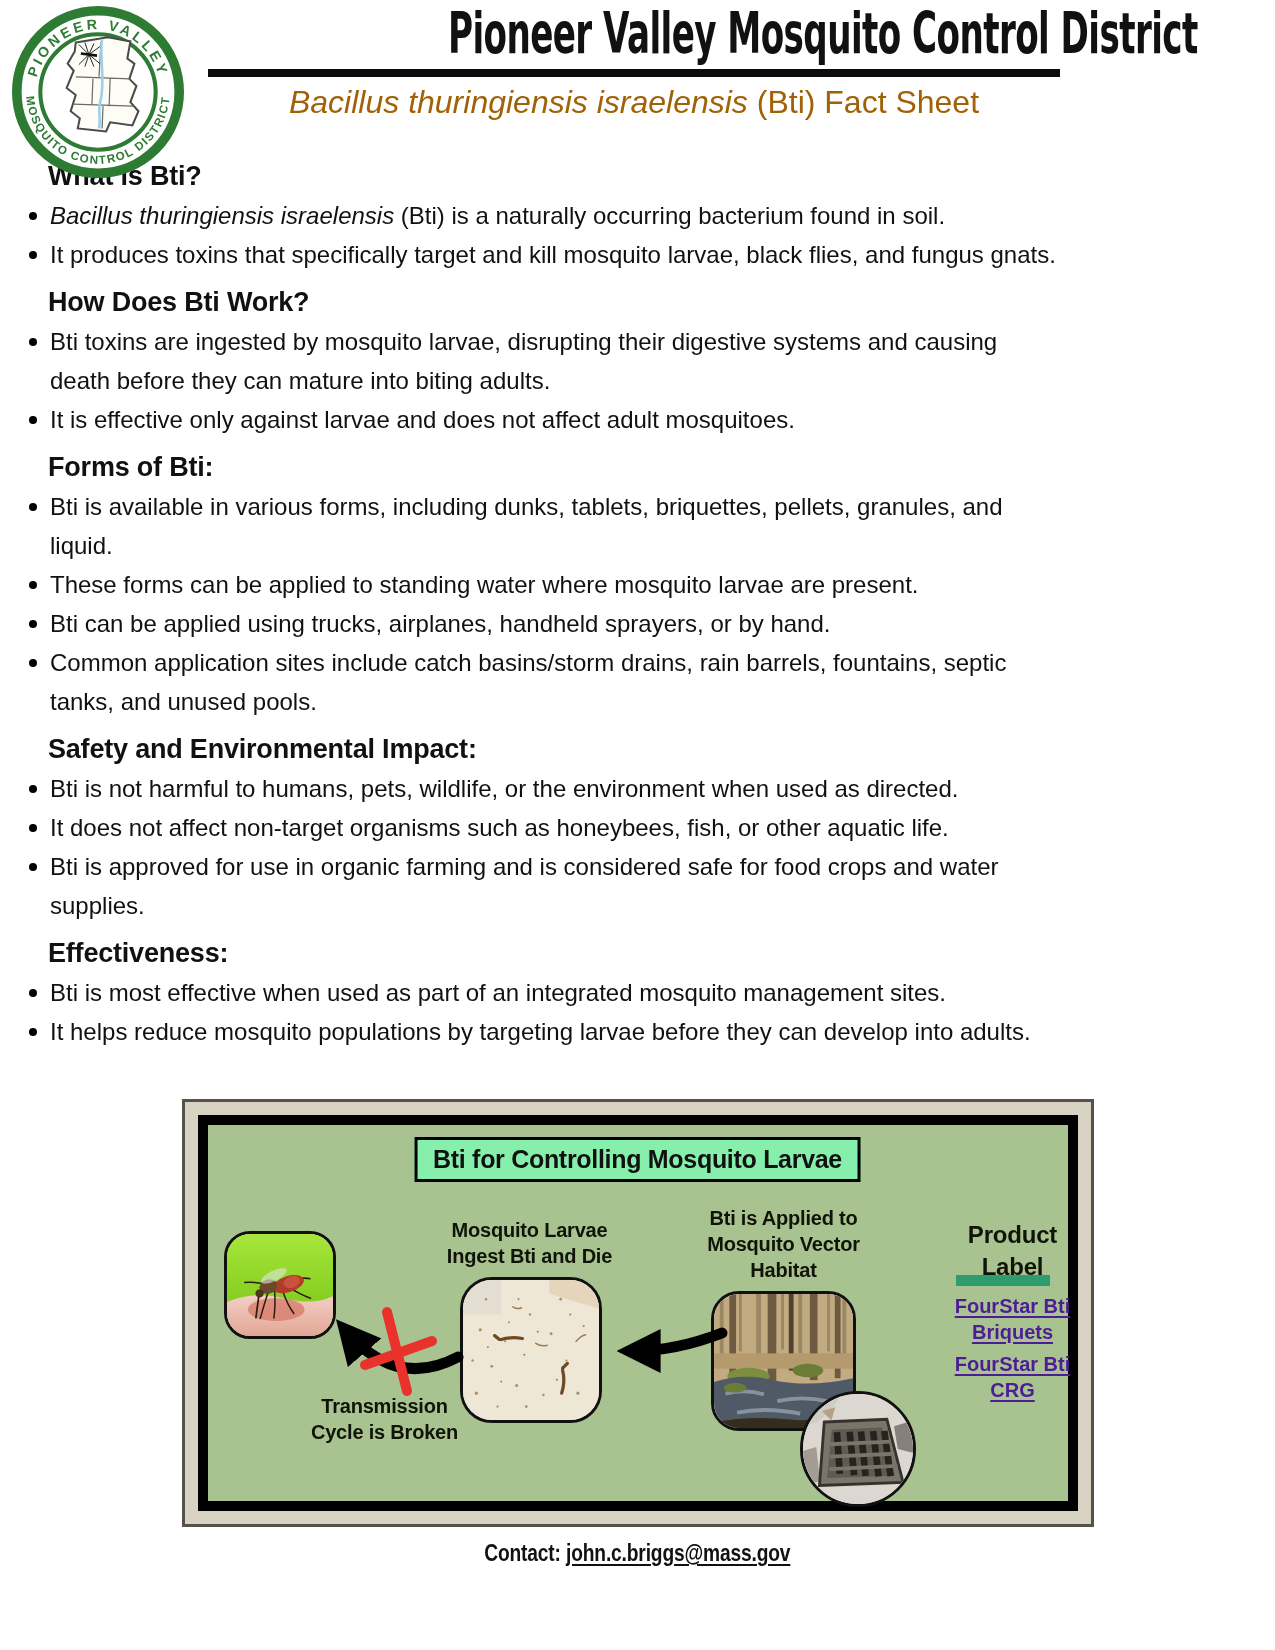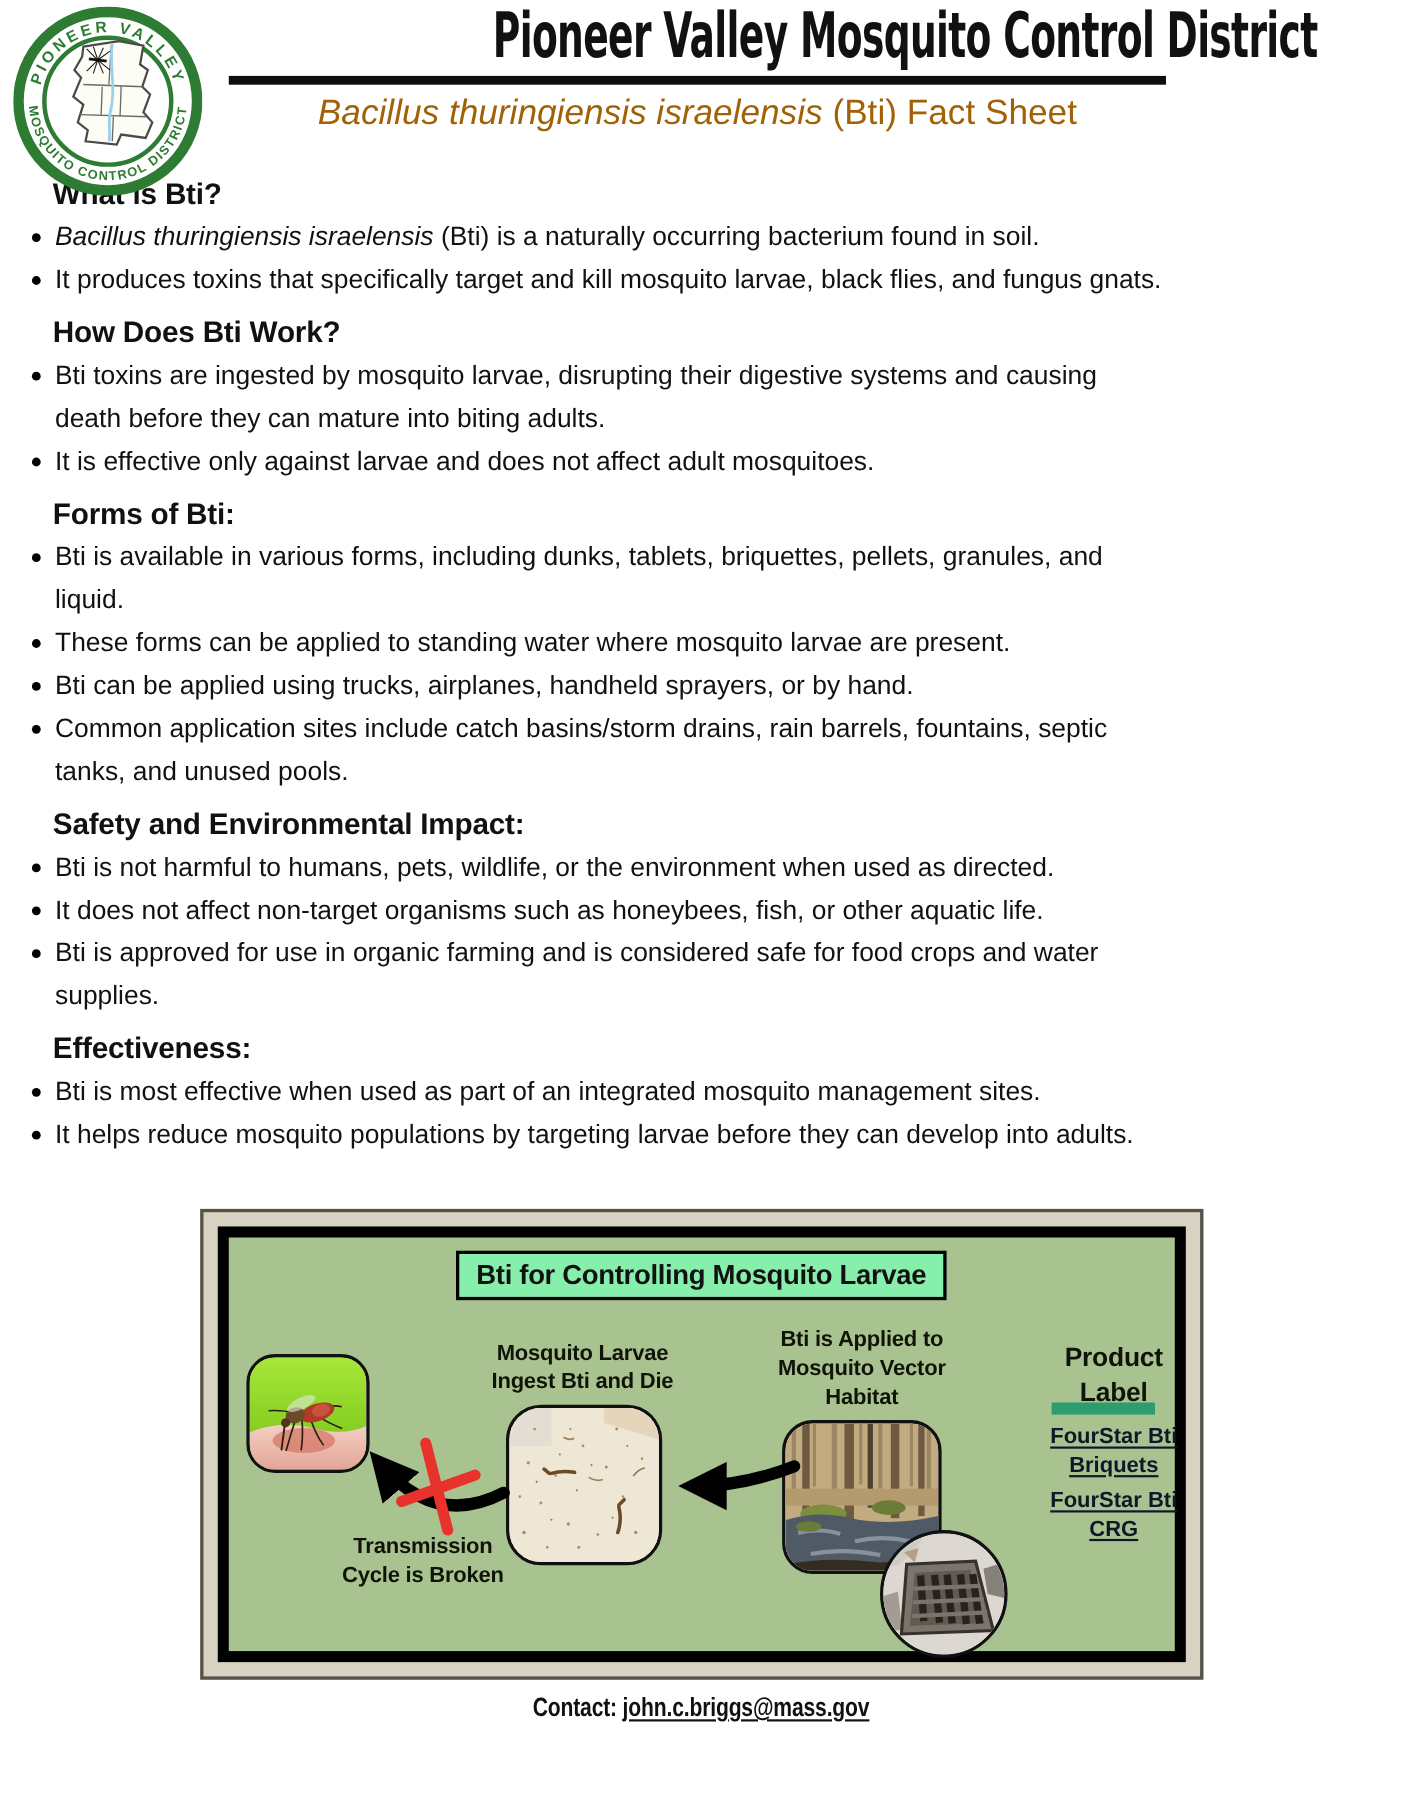--- a/index.html
+++ b/index.html
@@ -56,21 +56,21 @@
     position:absolute; font-weight:bold; font-size:20px; line-height:26px;
     text-align:center; letter-spacing:-0.2px; color:#101408;
   }
   .larvae-label{left:212px; top:92px; width:220px;}
   .habitat-label{left:465px; top:80px; width:222px;}
   .transmission-label{left:62px; top:268px; width:230px;}
   .product-heading{left:722px; top:82px; width:166px; font-size:24px; line-height:32px;margin-top:12px;}
   .green-bar{position:absolute; left:748px; top:150px; width:94px; height:11px; background:var(--bar-green);}
   .plink{
     position:absolute; width:166px; left:722px; text-align:center;
-    font-weight:bold; font-size:20px; line-height:26px; color:#0f172a;
+    font-weight:bold; font-size:20px; line-height:26px; color:#4c1d95;
     text-decoration:underline; text-underline-offset:3px; white-space:pre-line;
   }
   .plink1{top:168px;} .plink2{top:226px;}
   .photo{position:absolute; border:3px solid #111; overflow:hidden; background:#eee;}
   .mosquito-photo{left:16px; top:106px; width:112px; height:108px; border-radius:26px;}
   .larvae-photo{left:252px; top:152px; width:142px; height:146px; border-radius:32px;}
   .habitat-photo{left:503px; top:166px; width:145px; height:140px; border-radius:28px;}
   .drain-photo{left:592px; top:266px; width:116px; height:116px; border-radius:50%;}
   .photo svg{display:block; width:100%; height:100%;}
   .arrow-svg{position:absolute; overflow:visible;}

